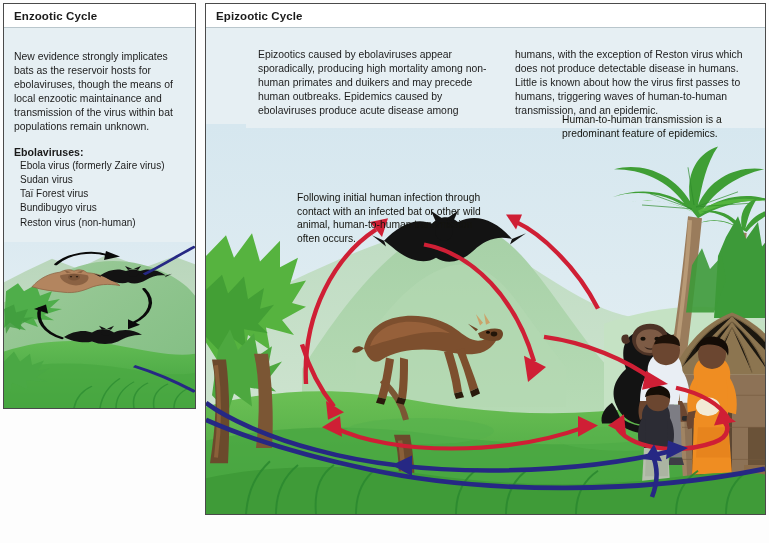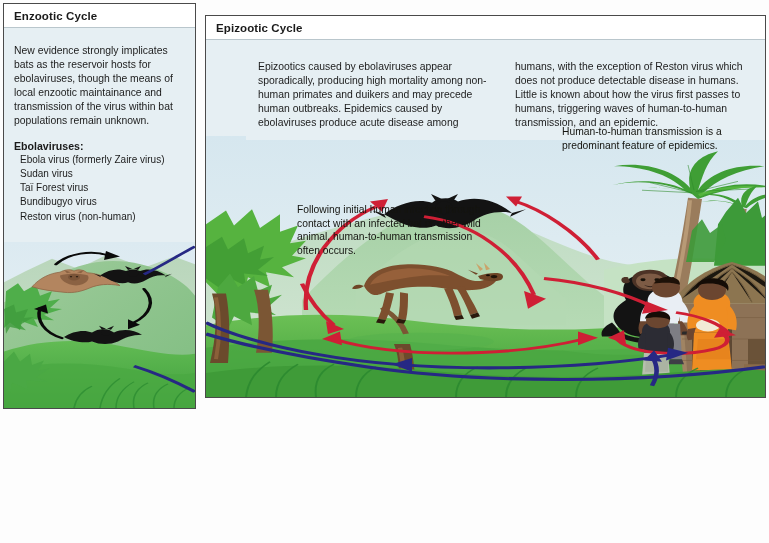--- a/index.html
+++ b/index.html
@@ -22,42 +22,42 @@
 
   
   .panel {
     position: absolute;
     box-sizing: border-box;
     border: 1px solid #4a4a4a;
     background: #e6eff3;
     overflow: hidden;
   }
   #panel-enzootic { left: 3px;   top: 3px; width: 193px; height: 406px; }
-  #panel-epizootic { left: 205px; top: 15px; width: 561px; height: 383px; }
+  #panel-epizootic { left: 205px; top: 3px; width: 561px; height: 512px; }
 
   .panel-header {
     position: relative;
     background: #ffffff;
     border-bottom: 1px solid #b9c6cc;
     box-sizing: border-box;
     padding: 6px 10px 5px 10px;
     font-size: 11.5px;
     font-weight: bold;
     color: #1a1a1a;
     letter-spacing: .1px;
     z-index: 5;
   }
 
   .panel-text {
     position: relative;
     box-sizing: border-box;
     background: #e6eff3;
     z-index: 5;
   }
-  #enzootic-text { padding: 16px 9px 6px 10px; }
+  #enzootic-text { padding: 22px 9px 6px 10px; }
   #epizootic-text {
     padding: 20px 14px 10px 12px;
     display: flex;
     gap: 21px;
     margin-left: 40px;
   }
   #epizootic-text .col { flex: 1 1 0; }
 
   .body-text {
     font-size: 10.4px;

